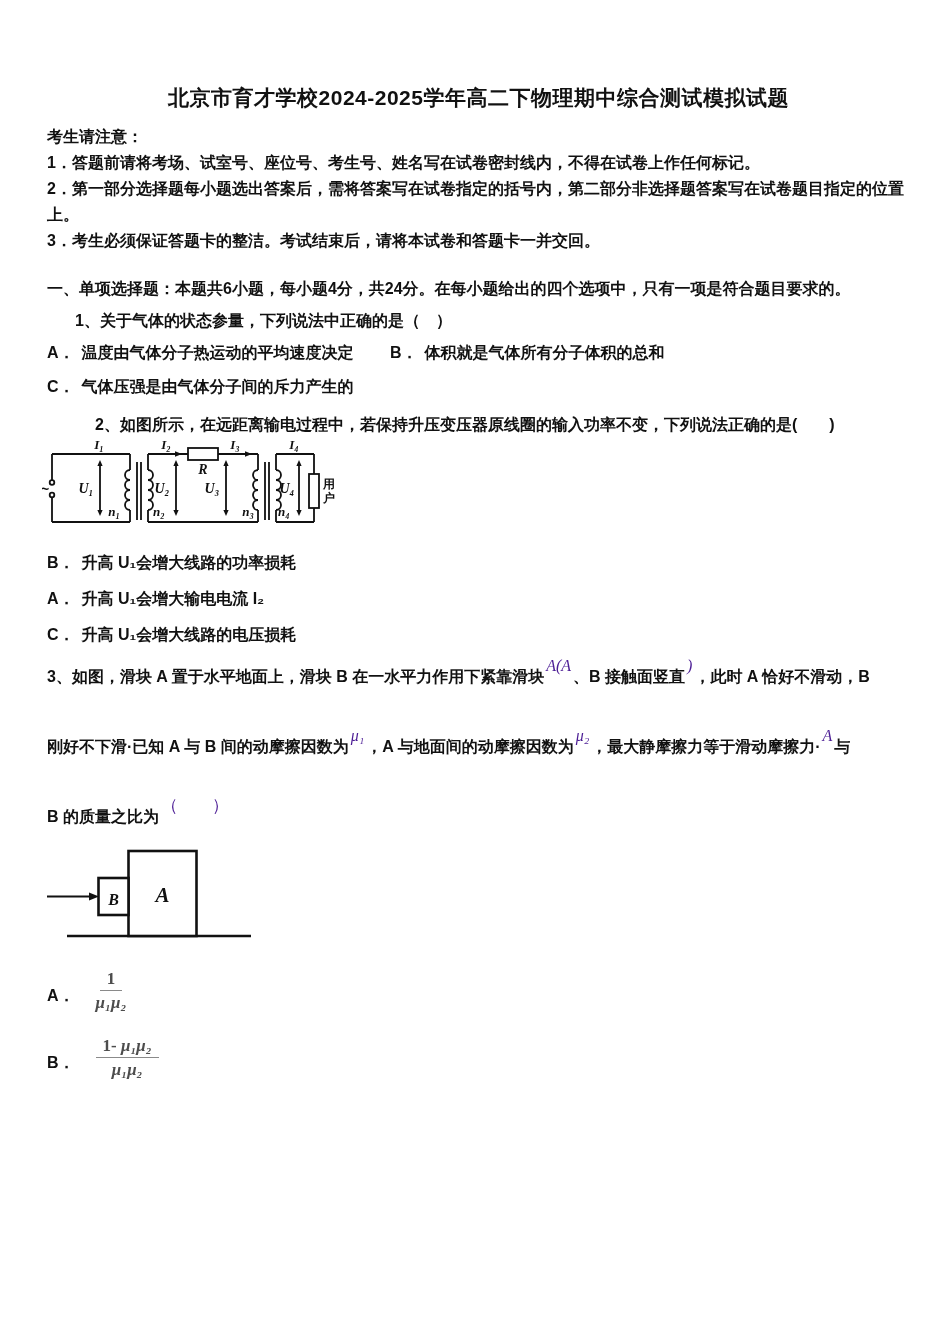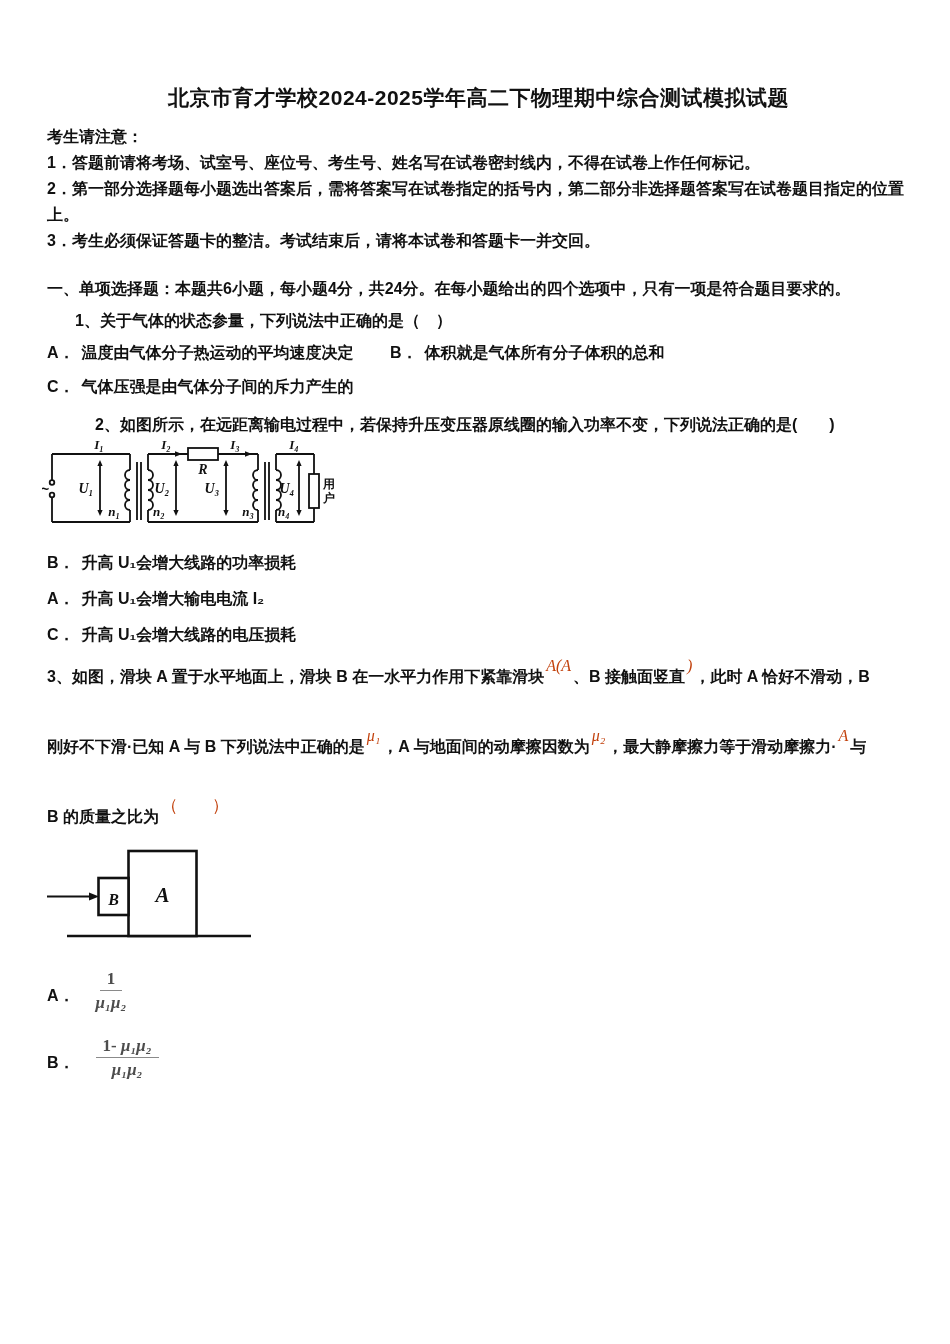--- a/index.html
+++ b/index.html
@@ -21,21 +21,21 @@
   .olabel{margin-right:7px;font-weight:700;}
   .q2stem{margin-top:12px;margin-left:48px;}
   .circuit-wrap{margin-top:0;margin-left:-5px;}
   .q2opt{margin-top:6px;}
   .q2opt + .q2opt{margin-top:10px;}
   .q3line{margin-top:16px;}
   .q3line.l2{margin-top:44px;}
   .q3line.l3{margin-top:44px;}
   .rsup{position:relative;top:-11px;
         font-family:"Liberation Serif","DejaVu Serif",serif;
-        font-style:italic;font-weight:400;font-size:16px;color:#c2410c;
+        font-style:italic;font-weight:400;font-size:16px;color:#4c1d95;
         padding:0 2px;}
   .rsup.paren{font-style:normal;font-size:17px;}
   .figure-wrap{margin-top:14px;margin-left:-2px;}
   .opt-frac{display:flex;align-items:center;gap:14px;}
   .opt-frac.a{margin-top:24px;}
   .opt-frac.b{margin-top:22px;}
   .opt-frac .olabel{margin-top:10px;}
   .frac{display:inline-flex;flex-direction:column;align-items:center;
         font-family:"Liberation Serif","DejaVu Serif",serif;
         font-size:17px;color:#4d4d4d;line-height:21px;}
@@ -130,21 +130,21 @@
       <text class="svgcjk" x="281" y="64" font-size="12">户</text>
     </svg>
   </div>
 
   <p class="q2opt body-txt"><span class="olabel">B．</span><span>升高 U₁会增大线路的功率损耗</span></p>
   <p class="q2opt body-txt"><span class="olabel">A．</span><span>升高 U₁会增大输电电流 I₂</span></p>
   <p class="q2opt body-txt"><span class="olabel">C．</span><span>升高 U₁会增大线路的电压损耗</span></p>
 
   <p class="q3line body-txt nowrap"><span>3、如图，滑块 A 置于水平地面上，滑块 B 在一水平力作用下紧靠滑块</span><span class="rsup">A(A</span><span>、B 接触面竖直</span><span class="rsup">)</span><span>，此时 A 恰好不滑动，B</span></p>
 
-  <p class="q3line l2 body-txt nowrap"><span>刚好不下滑·已知 A 与 B 下列说法中正确的是</span><span class="rsup">μ₁</span><span>，A 与地面间的动摩擦因数为</span><span class="rsup">μ₂</span><span>，最大静摩擦力等于滑动摩擦力·</span><span class="rsup">A</span><span>与</span></p>
+  <p class="q3line l2 body-txt nowrap"><span>刚好不下滑·已知 A 与 B 间的动摩擦因数为</span><span class="rsup">μ₁</span><span>，A 与地面间的动摩擦因数为</span><span class="rsup">μ₂</span><span>，最大静摩擦力等于滑动摩擦力·</span><span class="rsup">A</span><span>与</span></p>
 
   <p class="q3line l3 body-txt"><span>B 的质量之比为</span><span class="rsup paren">（　　）</span></p>
 
   <div class="figure-wrap">
     <svg width="215" height="100" viewBox="0 0 215 100">
       <line class="thick" x1="22" y1="92" x2="206" y2="92"></line>
       <rect class="thick fillw" x="83.5" y="7" width="68" height="85"></rect>
       <rect class="thick fillw" x="53.5" y="34" width="30" height="37"></rect>
       <line class="wire" x1="2" y1="52.5" x2="45" y2="52.5" stroke-width="1.6"></line>
       <polygon class="arrhead" points="54,52.5 44,48.5 44,56.5"></polygon>

